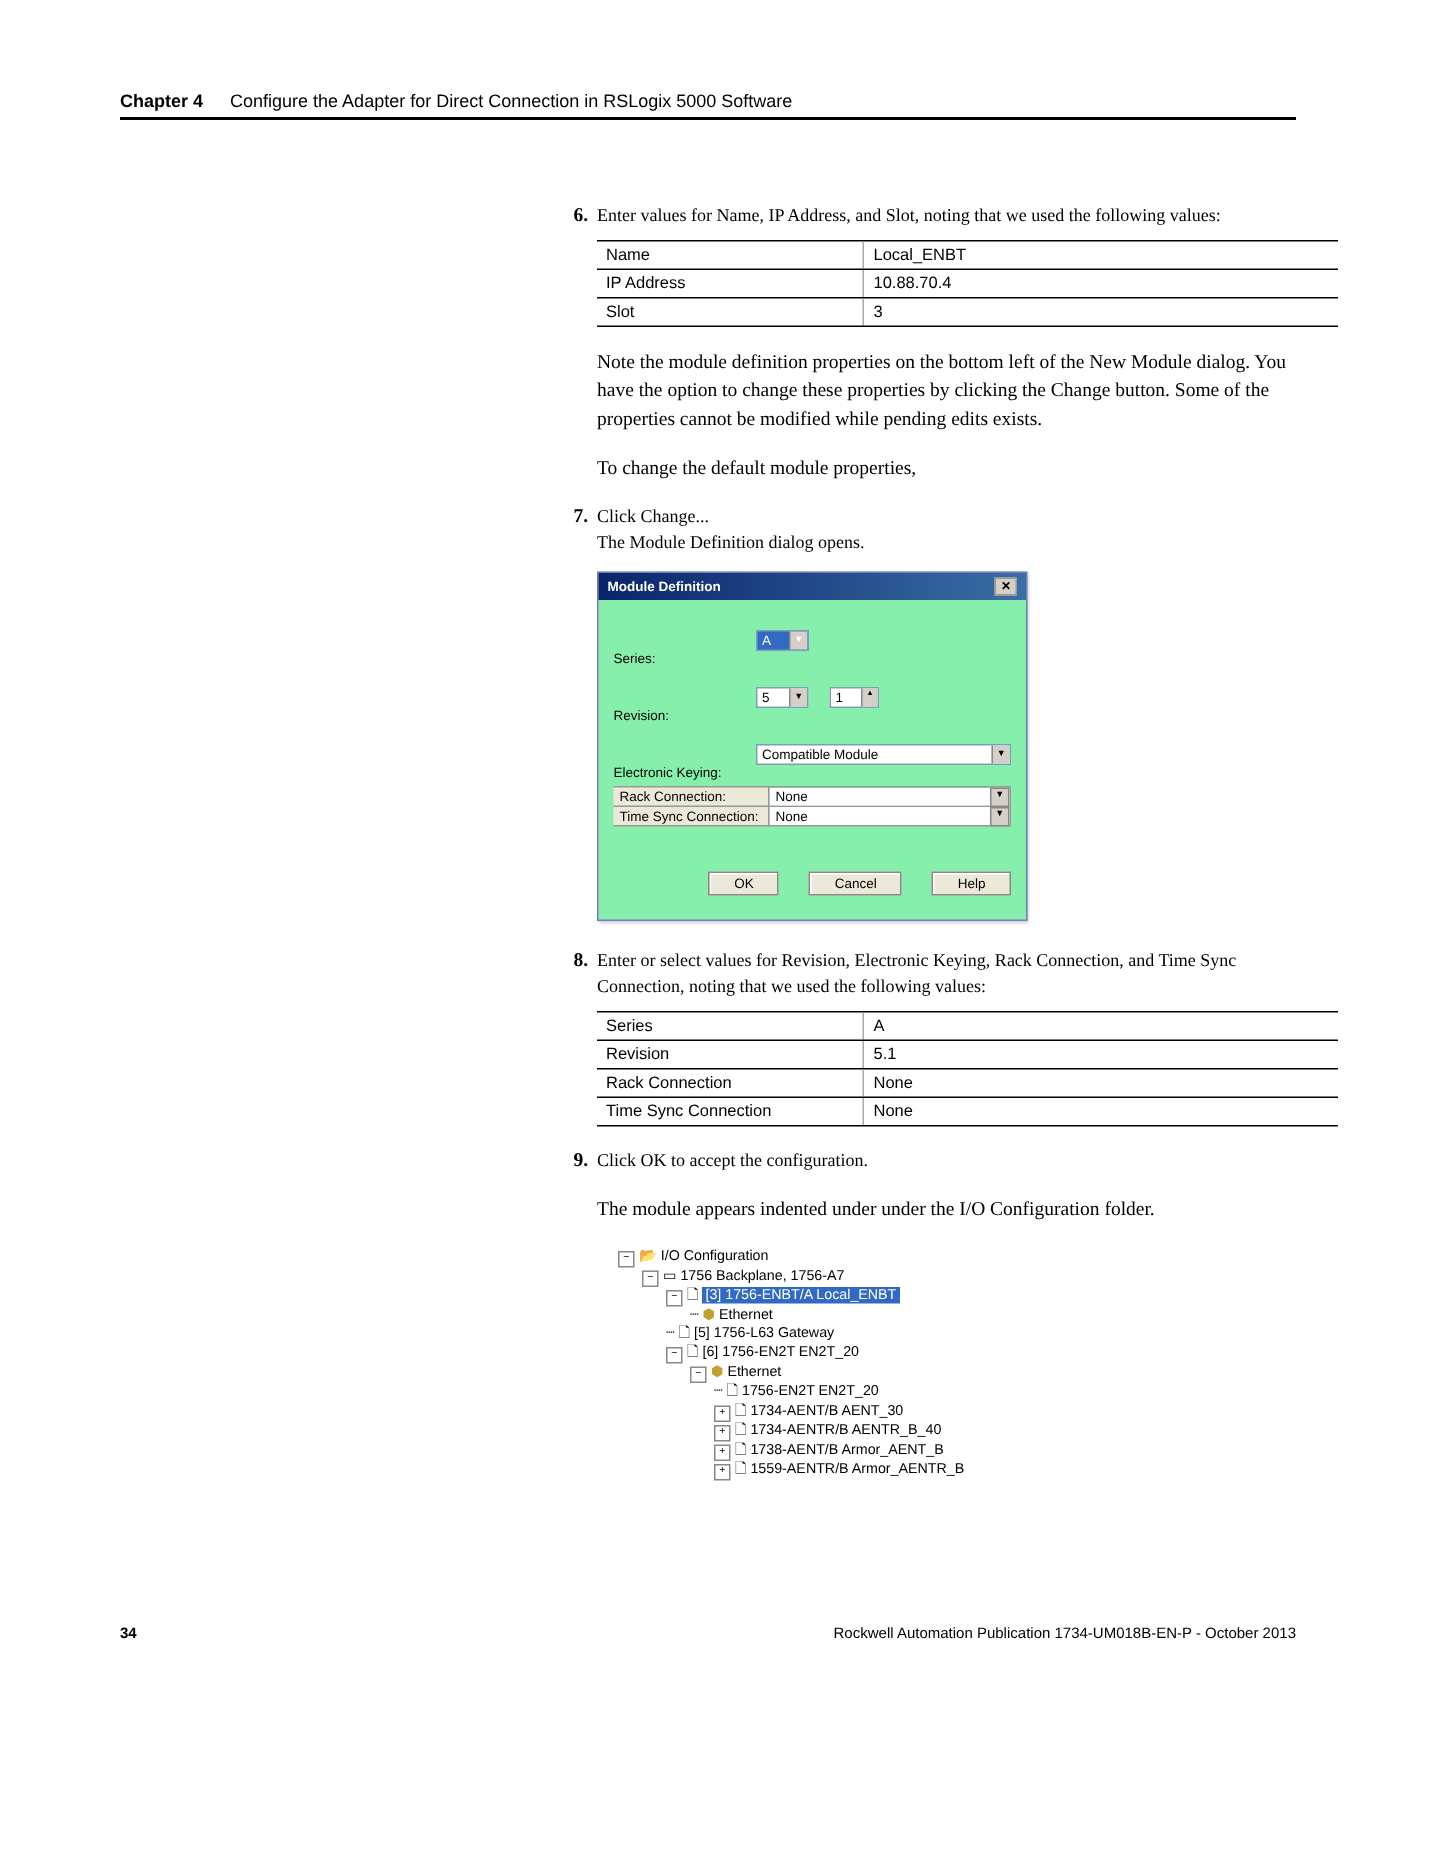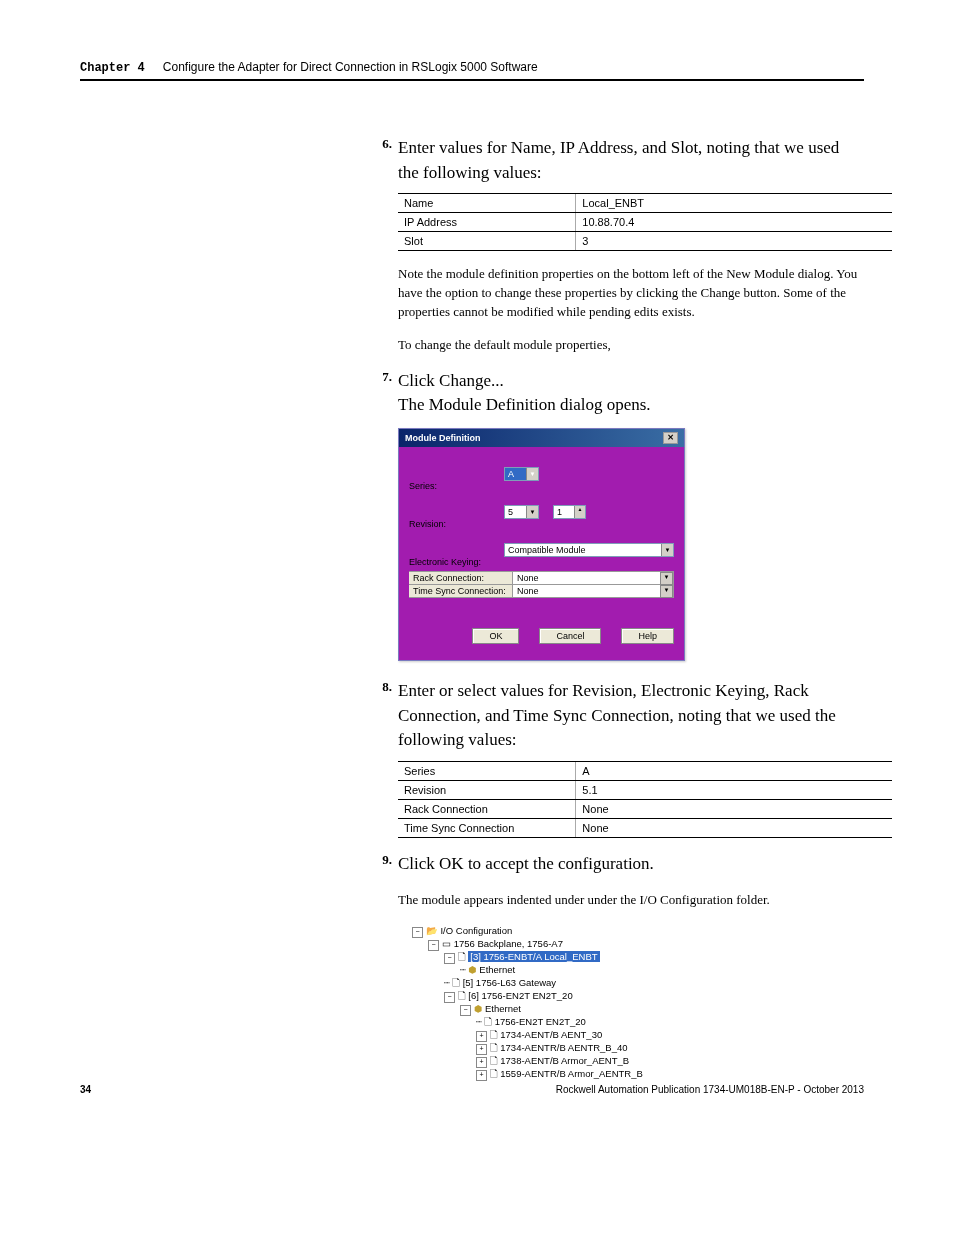--- a/index.html
+++ b/index.html
@@ -18,21 +18,21 @@
     box-sizing: border-box;
   }
   .header {
     display: flex;
     align-items: baseline;
     border-bottom: 2px solid #000;
     padding-bottom: 4px;
     margin-bottom: 55px;
   }
   .chapter-label {
-    font-family: Liberation Mono, monospace;
+    font-family: Liberation Sans, sans-serif;
     font-weight: bold;
     font-size: 12px;
     margin-right: 18px;
   }
   .chapter-title {
     font-family: Arial, Helvetica, sans-serif;
     font-size: 12px;
   }
   .content {
     margin-left: 290px;
@@ -44,21 +44,21 @@
   .step-num {
     font-weight: bold;
     min-width: 22px;
     text-align: right;
     margin-right: 6px;
     font-size: 13px;
   }
   .step-body {
     flex: 1;
     line-height: 1.45;
-    font-size: 17px;
+    font-size: 12px;
   }
   .para {
     line-height: 1.45;
     margin: 14px 0 14px 28px;
     font-size: 13px;
   }
   table.data-table {
     border-collapse: collapse;
     width: 100%;
     margin: 8px 0 14px 28px;
@@ -77,21 +77,21 @@
   table.data-table tr td:nth-child(2) {
     border-left: 1px solid #aaa;
   }
   
   .dialog {
     width: 285px;
     margin: 10px 0 18px 28px;
     border: 1px solid #7a7abf;
     font-family: Tahoma, Arial, sans-serif;
     font-size: 9px;
-    background: #a21caf;
+    background: #86efac;
     box-shadow: 1px 1px 2px rgba(0,0,0,0.2);
   }
   .dialog-title {
     background: linear-gradient(to right, #0a246a, #3a6ea5);
     color: #fff;
     font-weight: bold;
     padding: 3px 6px;
     display: flex;
     justify-content: space-between;
     align-items: center;

